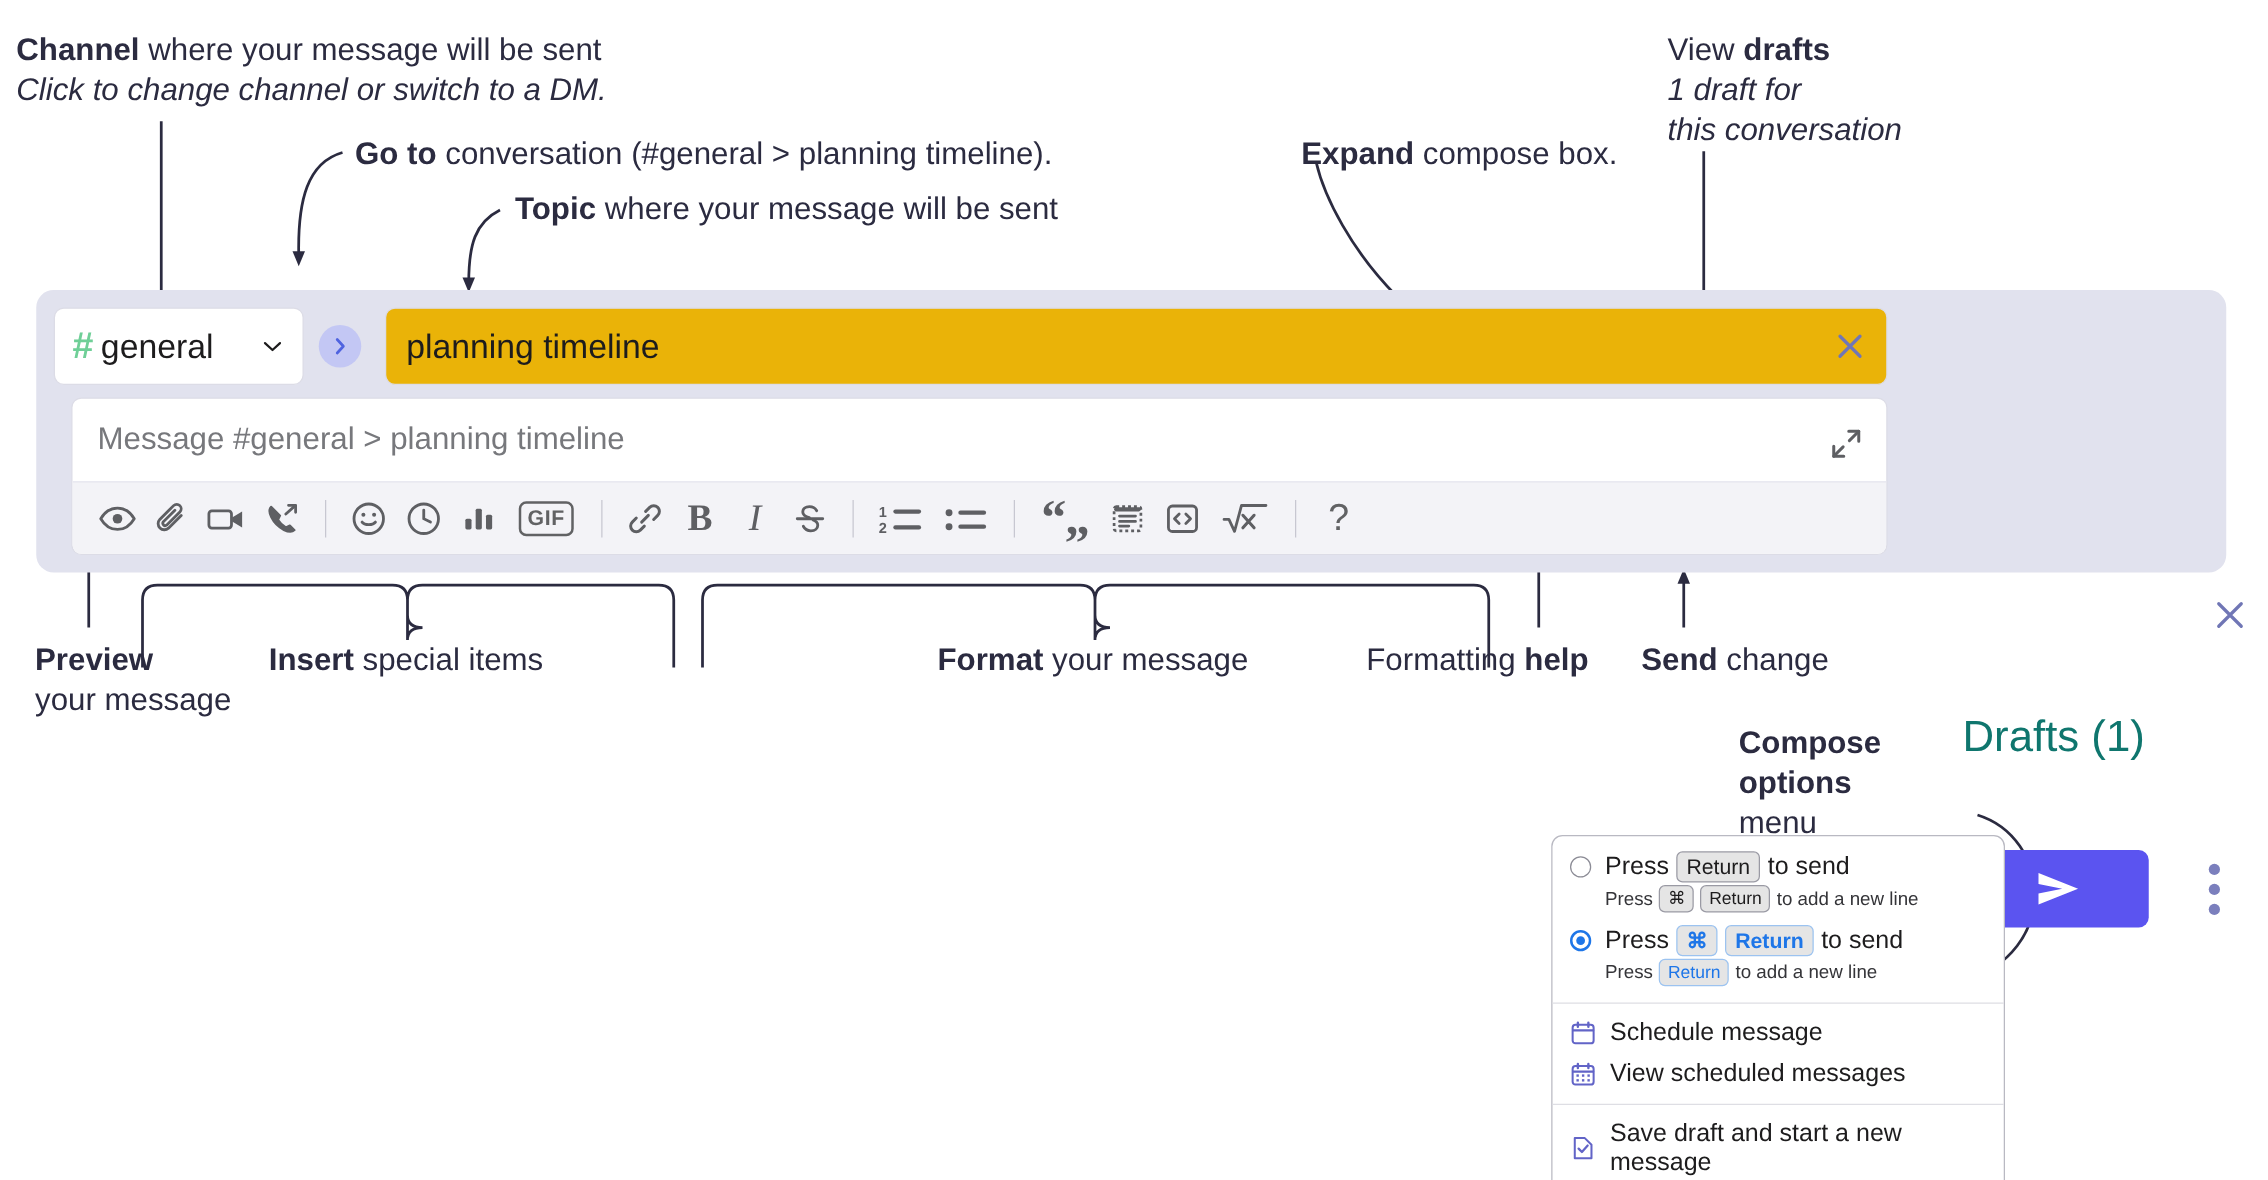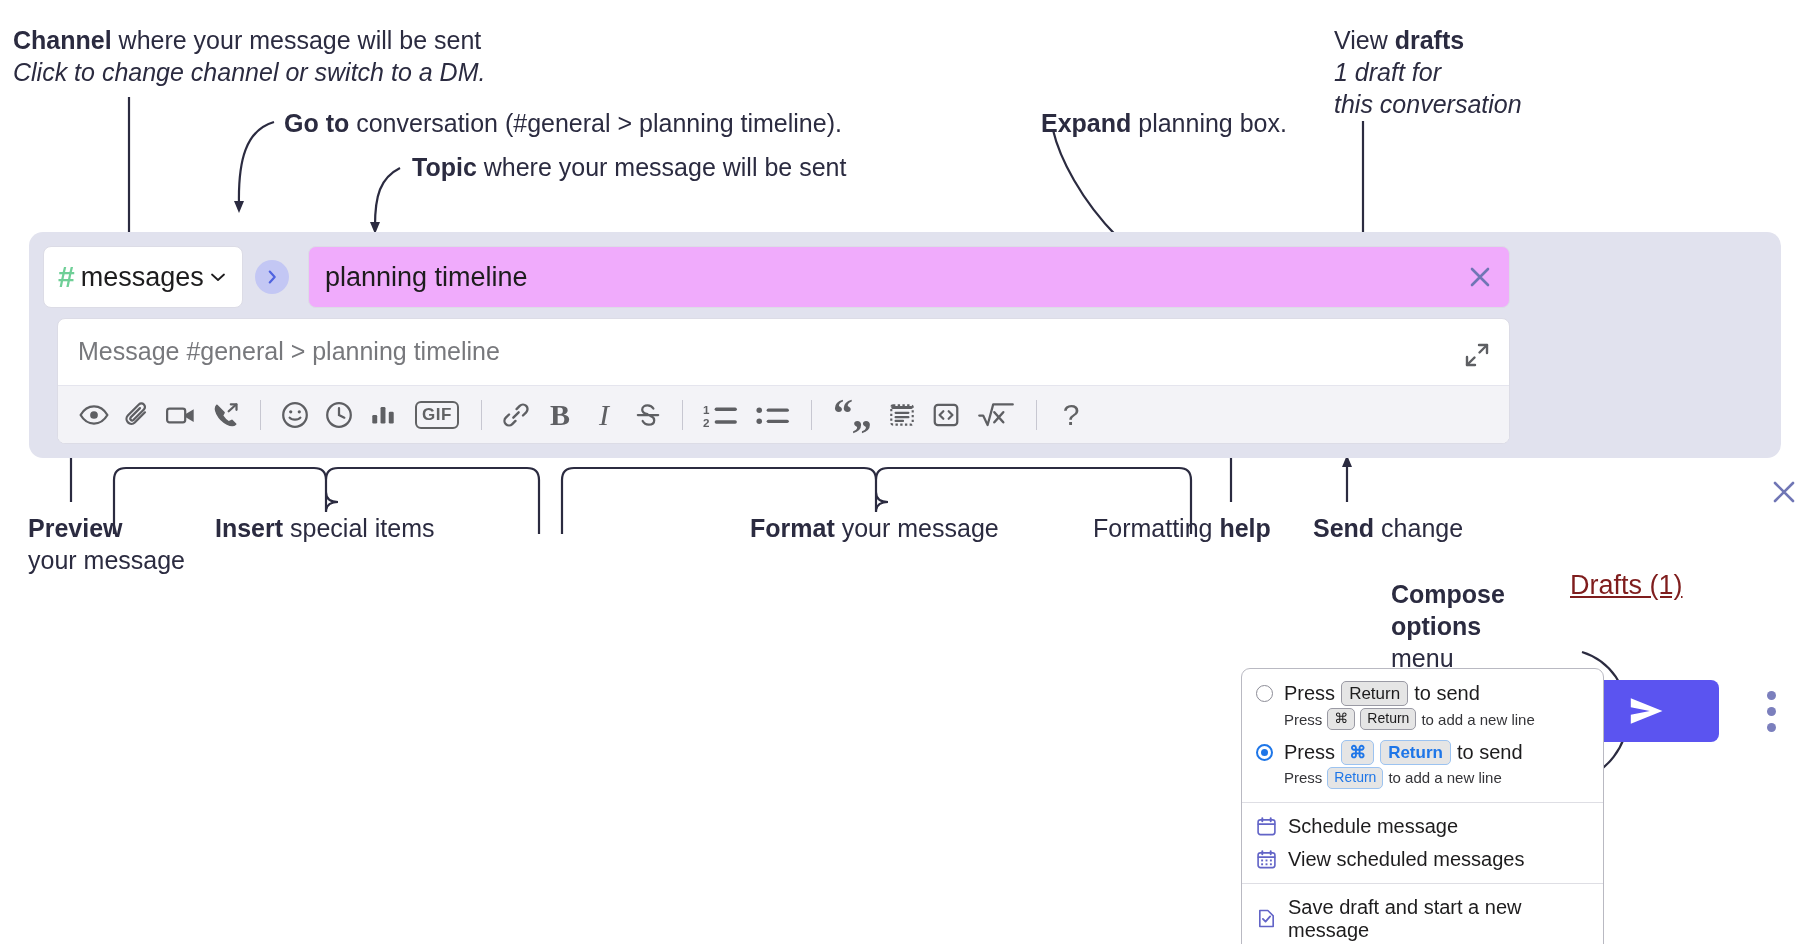--- a/index.html
+++ b/index.html
@@ -79,21 +79,21 @@
     position: absolute; left: 212px; top: 14px;
     width: 34px; height: 34px;
     border-radius: 50%;
     background: #c3c7f4;
     display: flex; align-items: center; justify-content: center;
     cursor: pointer;
   }
   .topic-field {
     position: absolute; left: 265px; top: 0;
     width: 1202px; height: 62px;
-    background: #f0abfc;
+    background: #eab308;
     border: 1px solid #dcdce6;
     border-radius: 8px;
     display: flex; align-items: center;
     padding: 0 14px 0 16px;
   }
   .topic-text {
     flex: 1;
     font-size: 27px;
     color: #1d1c1d;
   }
@@ -149,24 +149,23 @@
     padding: 2px 5px;
     letter-spacing: 0.5px;
     font-family: "Liberation Sans", sans-serif;
   }
   .qmark { font-size: 30px; color: #616264; font-weight: 400; }
 
   
   .drafts-label {
     position: absolute;
     left: 1541px; top: 338px;
-    font-size: 27px;
-    color: #7f1d1d;
-    cursor: pointer;
-    text-decoration: underline;
+    font-size: 35px;
+    color: #0f766e;
+    cursor: pointer;
   }
   .panel-close {
     position: absolute; left: 1738px; top: 243px;
     width: 34px; height: 34px; cursor: pointer;
   }
   .send-btn {
     position: absolute;
     left: 1544px; top: 448px;
     width: 146px; height: 62px;
     background: #5b54f0;
@@ -269,21 +268,21 @@
 
   <div class="anno" style="left:284px; top:107px;">
     <b>Go to</b><span> conversation (#general &gt; planning timeline).</span>
   </div>
 
   <div class="anno" style="left:412px; top:151px;">
     <b>Topic</b><span> where your message will be sent</span>
   </div>
 
   <div class="anno" style="left:1041px; top:107px;">
-    <b>Expand</b><span> planning box.</span>
+    <b>Expand</b><span> compose box.</span>
   </div>
 
   <div class="anno" style="left:1334px; top:24px;">
     <div><span>View </span><b>drafts</b></div>
     <div class="sub">1 draft for</div>
     <div class="sub">this conversation</div>
   </div>
 
   <div class="anno" style="left:28px; top:512px;">
     <div><b>Preview</b></div>
@@ -351,21 +350,21 @@
   </svg>
 
   <div class="compose-panel">
 
     <div class="compose-inner">
 
       <div class="channel-row">
 
         <div class="channel-select">
           <span class="hash">#</span>
-          <span class="channel-name">messages</span>
+          <span class="channel-name">general</span>
           <span class="chev">
             <svg viewBox="0 0 20 20" width="20" height="20" fill="none" stroke="#1d1c1d" stroke-width="1.8" stroke-linecap="round" stroke-linejoin="round">
                 <path d="M4 7.5 L10 13 L16 7.5"></path>
               </svg>
           </span>
         </div>
 
         <div class="goto-btn">
           <svg viewBox="0 0 20 20" width="18" height="18" fill="none" stroke="#4f63e0" stroke-width="2.4" stroke-linecap="round" stroke-linejoin="round">
               <path d="M7.5 4 L13 10 L7.5 16"></path>

